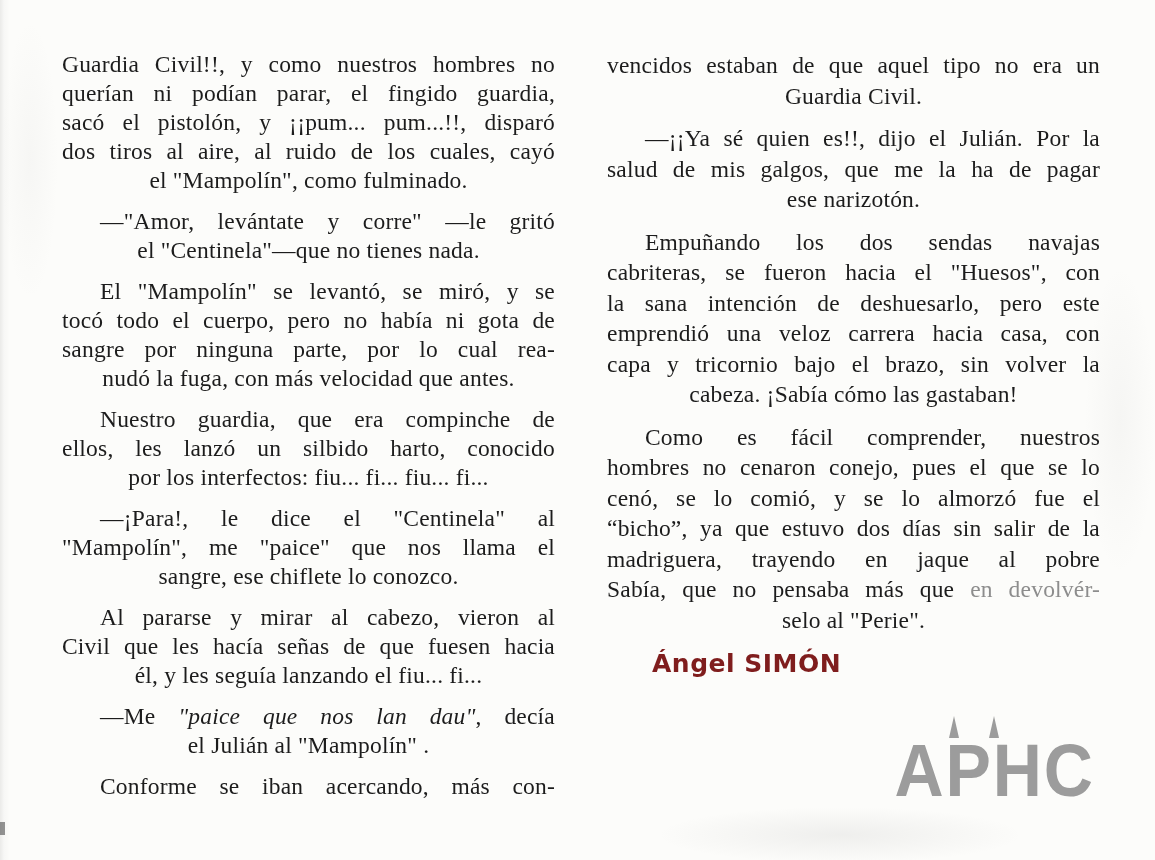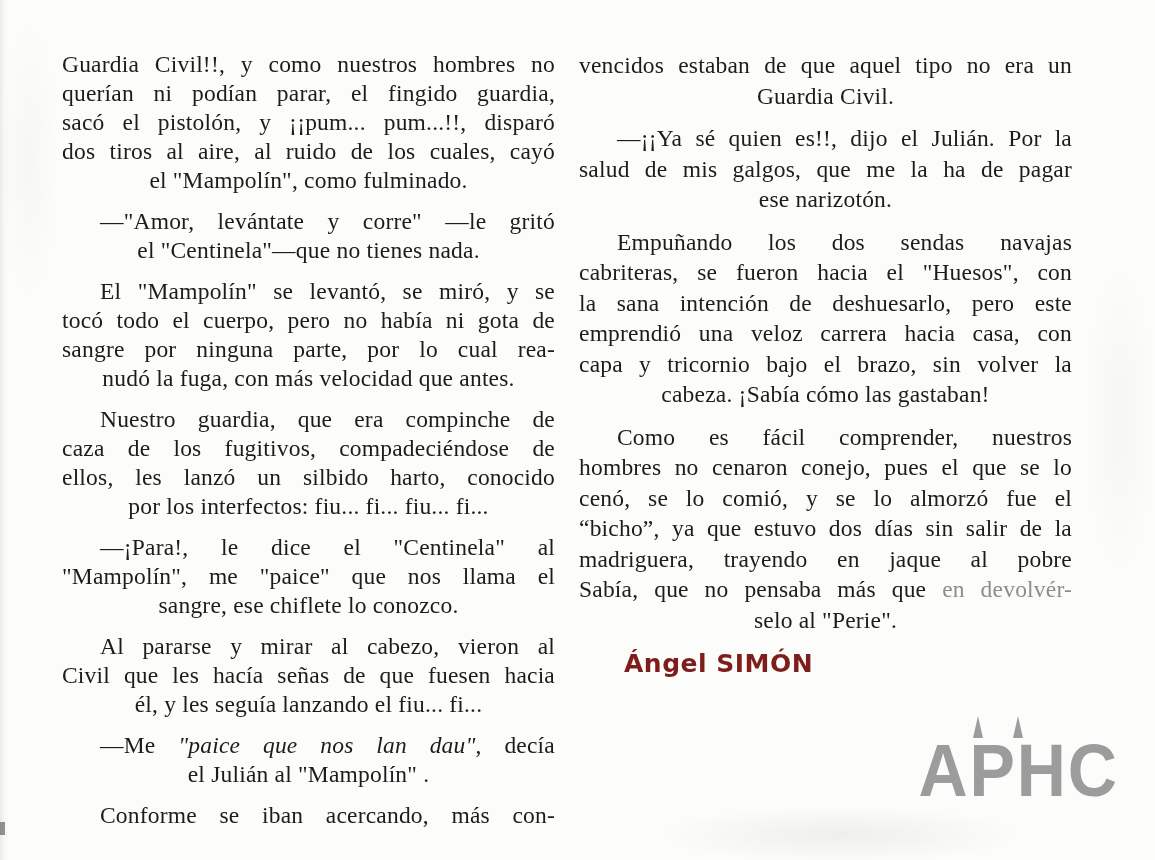--- a/index.html
+++ b/index.html
@@ -18,41 +18,41 @@
       radial-gradient(ellipse 50px 220px at 1120px 420px, rgba(140,140,140,0.06), rgba(0,0,0,0) 70%),
       radial-gradient(ellipse 40px 200px at 30px 160px, rgba(140,140,140,0.05), rgba(0,0,0,0) 70%),
       linear-gradient(90deg, rgba(0,0,0,0.07) 0px, rgba(0,0,0,0.02) 4px, rgba(0,0,0,0) 10px);
   }
   .edge-mark{
     position:absolute; left:0; top:822px; width:5px; height:13px;
     background:#5a5a5a; opacity:.65;
   }
   .cols{
     position:absolute; top:50px; left:62px;
-    display:flex; gap:24px; z-index:2;
+    display:flex; gap:52px; z-index:2;
   }
   .col{ width:493px; }
   .para{ font-size:23.5px; letter-spacing:.2px; margin:0; }
   .col-left  .para{ line-height:29px; margin-top:12px; }
   .col-right .para{ line-height:30.5px; margin-top:12px; }
   .para:first-child{ margin-top:0; }
   .line{ text-align:center; }
   .line.j{ text-align:justify; text-align-last:justify; }
   .line.fl{ text-indent:38px; }
   .sg-n{ color:#1c1c1c; }
   .sg-i{ color:#1c1c1c; font-style:italic; }
   .sg-f{ color:var(--faded,#8d8d8d); }
   .signature{
     margin:14px 0 0 45px;
     font-family:"DejaVu Sans","Liberation Sans",sans-serif;
     font-weight:bold; font-size:25px; letter-spacing:.5px;
     color:#7f1d1d;
   }
   .wm{
-    position:absolute; right:36px; bottom:52px; z-index:1;
+    position:absolute; right:60px; bottom:52px; z-index:1;
     color:#9c9c9c;
   }
   .wm-text{
     display:inline-block;
     font-family:"Liberation Sans","DejaVu Sans",sans-serif;
     font-weight:bold; font-size:74px; line-height:1;
     letter-spacing:2px;
     transform:scaleX(0.92); transform-origin:right bottom;
   }
   .nib{
@@ -89,21 +89,20 @@
           <div class="line"><span class="sg-n">el "Centinela"—que no tienes nada.</span></div>
         </div>
         <div class="para">
           <div class="line j fl"><span class="sg-n">El "Mampolín" se levantó, se miró, y se</span></div>
           <div class="line j"><span class="sg-n">tocó todo el cuerpo, pero no había ni gota de</span></div>
           <div class="line j"><span class="sg-n">sangre por ninguna parte, por lo cual rea-</span></div>
           <div class="line"><span class="sg-n">nudó la fuga, con más velocidad que antes.</span></div>
         </div>
         <div class="para">
           <div class="line j fl"><span class="sg-n">Nuestro guardia, que era compinche de</span></div>
-          <div class="line j"><span class="sg-n">caza de los fugitivos, compadeciéndose de</span></div>
           <div class="line j"><span class="sg-n">ellos, les lanzó un silbido harto, conocido</span></div>
           <div class="line"><span class="sg-n">por los interfectos: fiu... fi... fiu... fi...</span></div>
         </div>
         <div class="para">
           <div class="line j fl"><span class="sg-n">—¡Para!, le dice el "Centinela" al</span></div>
           <div class="line j"><span class="sg-n">"Mampolín", me "paice" que nos llama el</span></div>
           <div class="line"><span class="sg-n">sangre, ese chiflete lo conozco.</span></div>
         </div>
         <div class="para">
           <div class="line j fl"><span class="sg-n">Al pararse y mirar al cabezo, vieron al</span></div>

